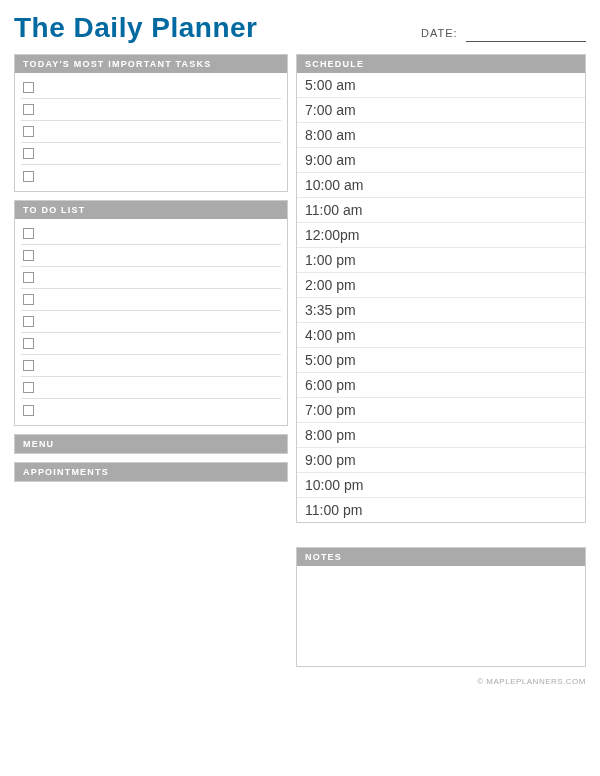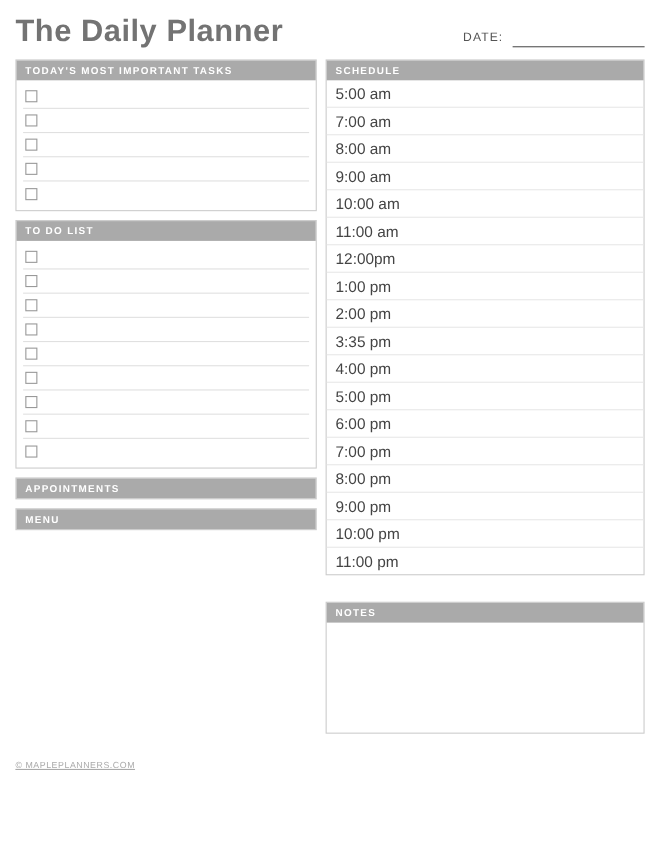--- a/index.html
+++ b/index.html
@@ -16,21 +16,21 @@
     .header {
       display: flex;
       align-items: baseline;
       justify-content: space-between;
       margin-bottom: 10px;
     }
 
     .page-title {
       font-size: 28px;
       font-weight: bold;
-      color: #737373;
+      color: #0369a1;
       letter-spacing: 0.5px;
     }
 
     .date-label {
       font-size: 11px;
       font-weight: normal;
       letter-spacing: 1px;
       color: #555;
     }
 
@@ -139,26 +139,25 @@
       flex: 1;
       min-height: 100px;
     }
 
     .empty-body {
       width: 100%;
       height: 100%;
     }
 
     .footer {
-      text-align: left;
+      text-align: right;
       font-size: 8px;
       color: #aaa;
-      margin-top: 24px;
+      margin-top: 10px;
       letter-spacing: 0.5px;
-      text-decoration: underline;
     }
   </style>
 </head>
 <body>
 
 <div class="header">
   <span class="page-title">The Daily Planner</span>
   <div>
     <span class="date-label">DATE:</span>
     <span class="date-line">&nbsp;</span>
@@ -231,27 +230,27 @@
             <div class="cb-line"></div>
           </div>
         <div class="checkbox-row">
             <div class="cb-box"></div>
             <div class="cb-line"></div>
           </div>
       </div>
     </div>
 
     <div class="section">
+      <div class="section-header">MENU</div>
+      <div class="menu-body empty-body"></div>
+    </div>
+
+    <div class="section">
       <div class="section-header">APPOINTMENTS</div>
       <div class="appointments-body empty-body"></div>
-    </div>
-
-    <div class="section">
-      <div class="section-header">MENU</div>
-      <div class="menu-body empty-body"></div>
     </div>
 
   </div>
 
   <div class="right-col">
 
     <div class="section">
       <div class="section-header">SCHEDULE</div>
       <div class="schedule-list" id="schedule-list">
           <div class="schedule-row">5:00 am</div>

